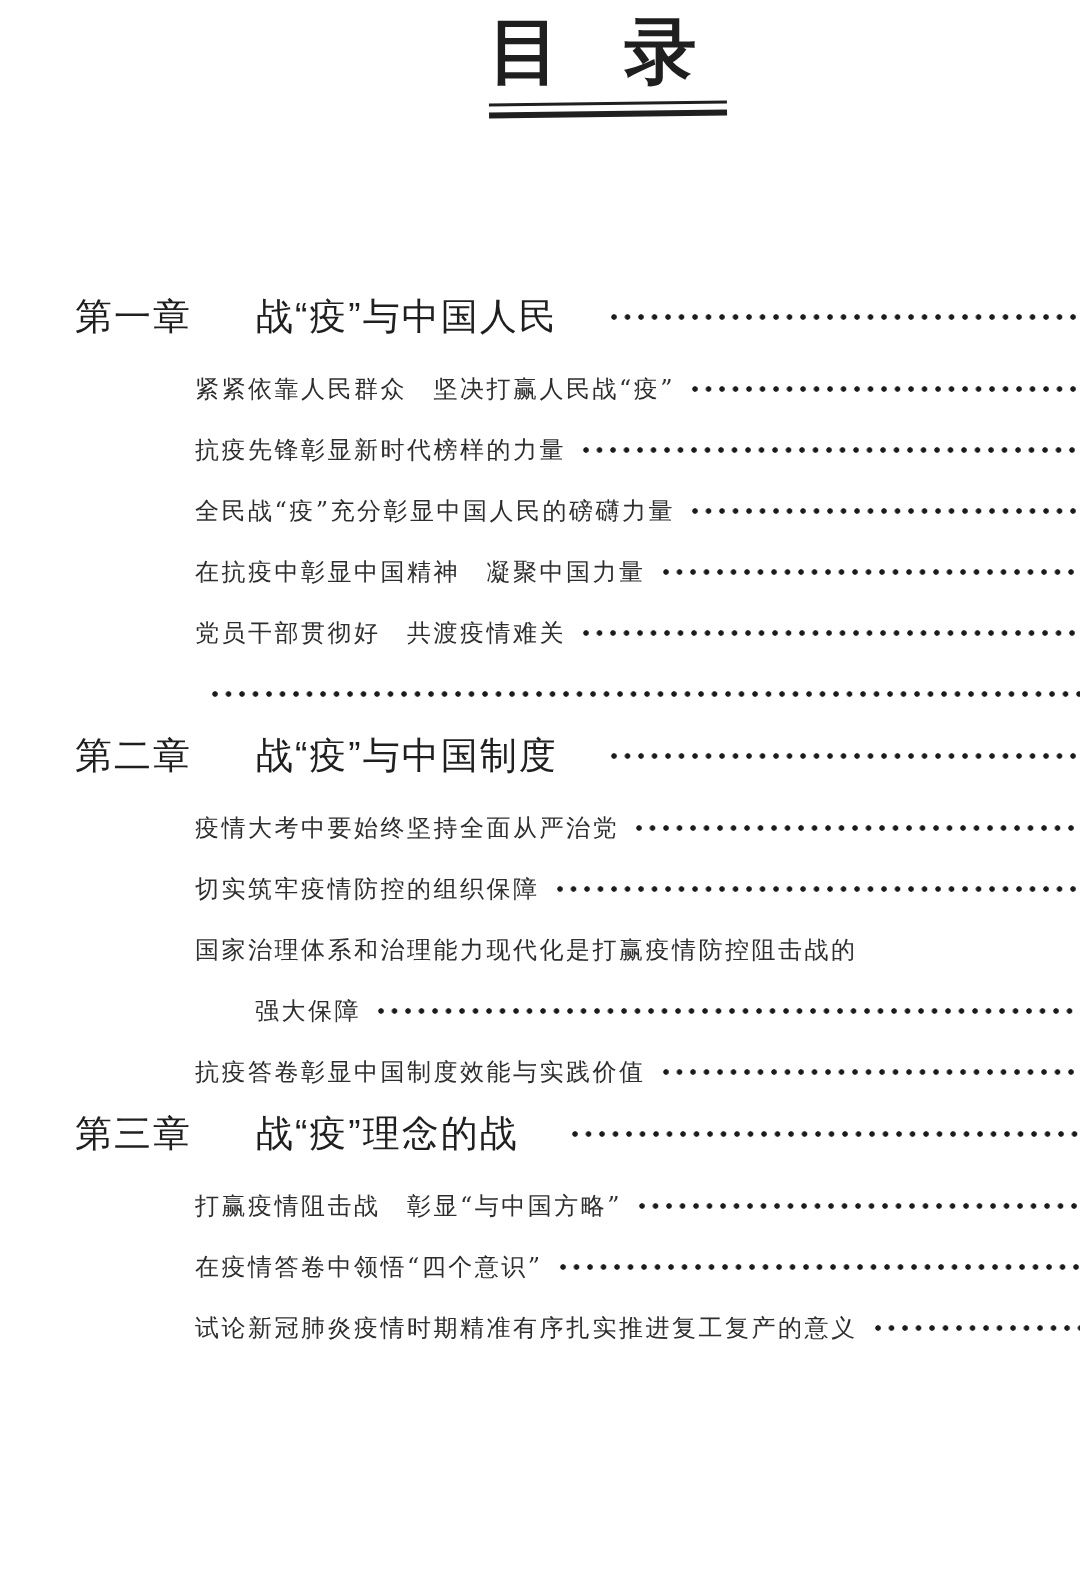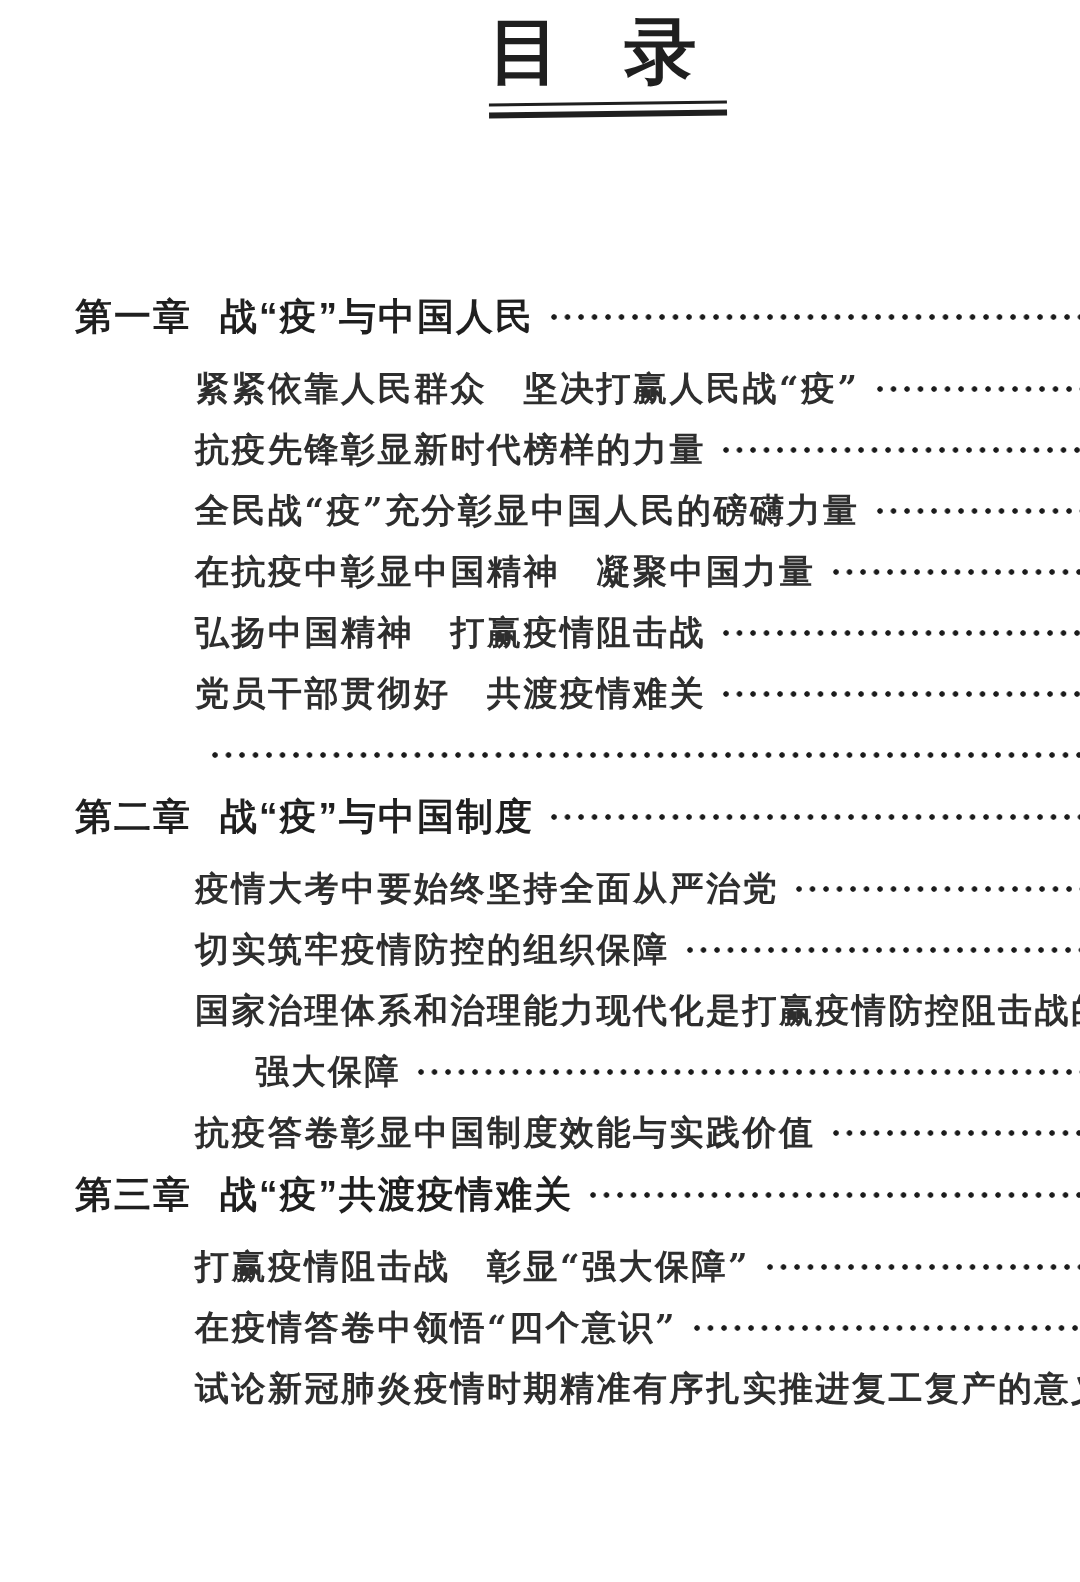--- a/index.html
+++ b/index.html
@@ -57,29 +57,30 @@
     margin-left: 16px;
     height: 12px;
     background-image: radial-gradient(circle at 4px 6px, var(--dot, #1c1c1c) 2.4px, rgba(0,0,0,0) 3.1px);
     background-size: 13.5px 12px;
     background-repeat: repeat-x;
   }
   .row.chapter {
     margin-top: 18px;
     margin-bottom: 28px;
     font-size: 37px;
-    font-weight: bold;
+    font-weight: normal;
     color: var(--ink, #1f1f1f);
     letter-spacing: 2px;
+    gap: 36px;
   }
   .row.chapter .ch-label { margin-right: 28px; }
   .row.item {
     padding-left: 120px;
-    font-size: 34px;
-    font-weight: bold;
+    font-size: 24px;
+    font-weight: normal;
     color: var(--item-ink, #303030);
     letter-spacing: 2.5px;
     font-family: "DejaVu Serif", "Liberation Serif", serif;
     text-align: right;
   }
   .row.item.cont { padding-left: 180px; }
 </style>
 </head>
 <body>
 
@@ -114,24 +115,20 @@
     </div>
     <div class="row item">
       <span>全民战“疫”充分彰显中国人民的磅礴力量</span>
       <span class="leader"></span>
     </div>
     <div class="row item">
       <span>在抗疫中彰显中国精神　凝聚中国力量</span>
       <span class="leader"></span>
     </div>
     <div class="row item">
-      <span>弘扬中国精神　打赢疫情阻击战</span>
-      <span class="leader"></span>
-    </div>
-    <div class="row item">
       <span>党员干部贯彻好　共渡疫情难关</span>
       <span class="leader"></span>
     </div>
     <div class="row item">
       <span class="leader"></span>
     </div>
 
     <div class="row chapter">
       <span class="ch-label">第二章</span>
       <span class="ch-title">战“疫”与中国制度</span>
@@ -154,26 +151,26 @@
       <span>强大保障</span>
       <span class="leader"></span>
     </div>
     <div class="row item">
       <span>抗疫答卷彰显中国制度效能与实践价值</span>
       <span class="leader"></span>
     </div>
 
     <div class="row chapter">
       <span class="ch-label">第三章</span>
-      <span class="ch-title">战“疫”共渡疫情难关</span>
+      <span class="ch-title">战“疫”理念的战</span>
       <span class="leader"></span>
     </div>
 
     <div class="row item">
-      <span>打赢疫情阻击战　彰显“强大保障”</span>
+      <span>打赢疫情阻击战　彰显“与中国方略”</span>
       <span class="leader"></span>
     </div>
     <div class="row item">
       <span>在疫情答卷中领悟“四个意识”</span>
       <span class="leader"></span>
     </div>
     <div class="row item">
       <span>试论新冠肺炎疫情时期精准有序扎实推进复工复产的意义</span>
       <span class="leader"></span>
     </div>

